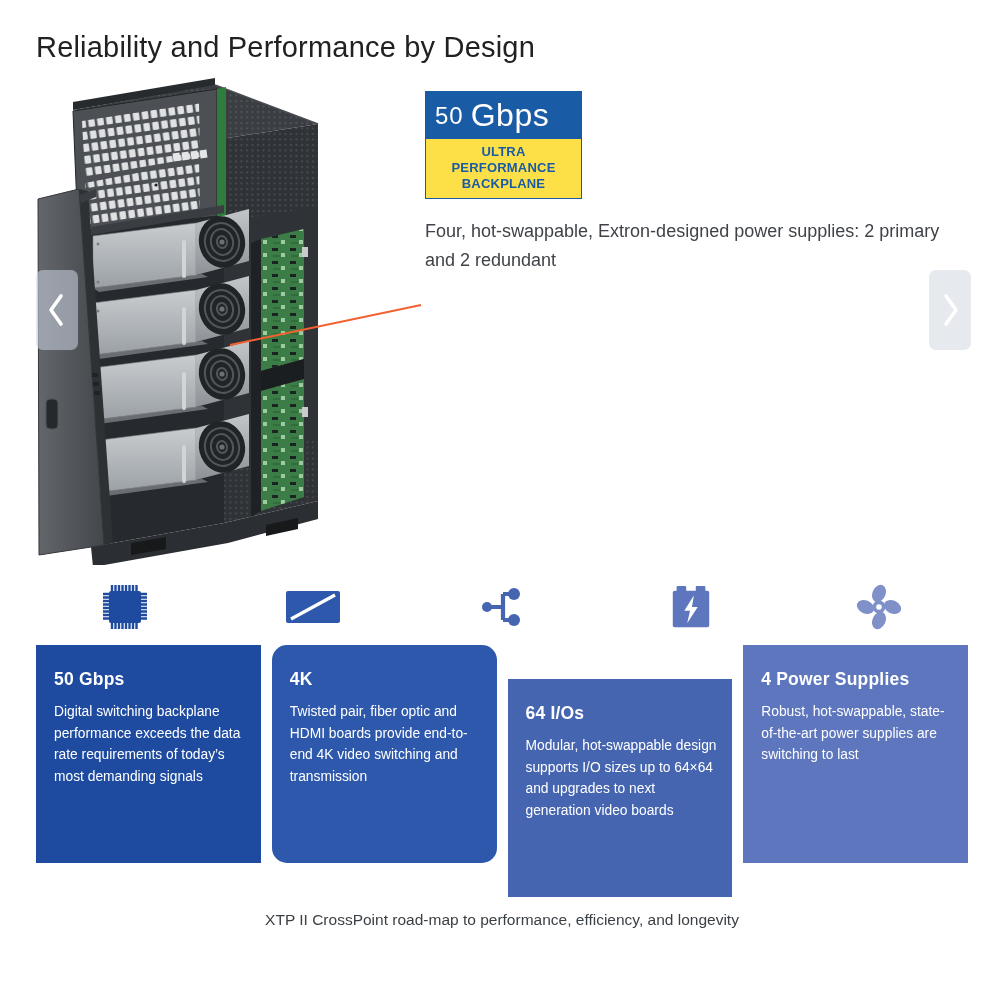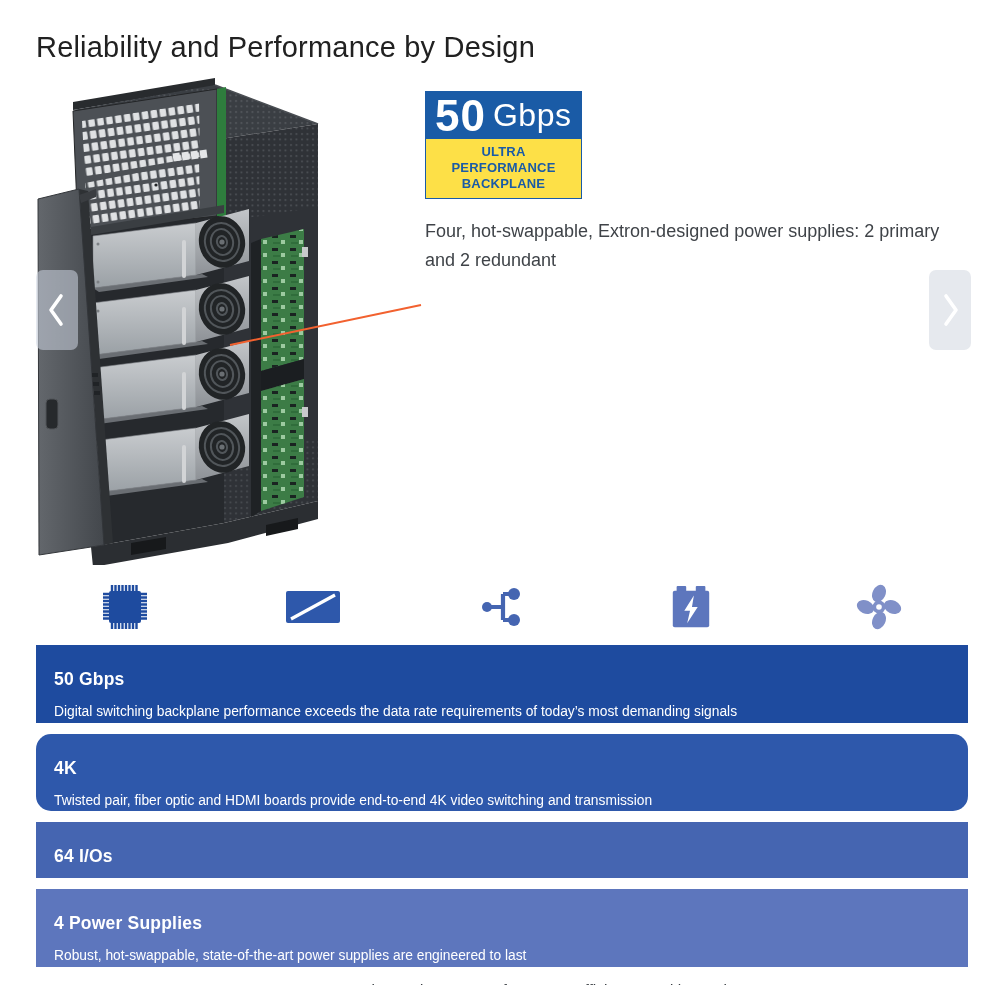--- a/index.html
+++ b/index.html
@@ -8,28 +8,28 @@
   h1{margin:0;font-size:29px;line-height:35px;font-weight:400;color:#212121;letter-spacing:.2px;}
   .intro{margin:21px 0 0 0;font-size:16.5px;line-height:26px;color:#3f4348;max-width:928px;}
   
   .carousel{position:relative;height:488px;margin-top:12px;}
   .illu{position:absolute;left:0;top:0;}
   .nav{position:absolute;top:193px;width:42px;height:80px;border:none;border-radius:7px;display:flex;align-items:center;justify-content:center;cursor:pointer;padding:0;}
   .nav.prev{left:0;background:rgba(206,214,226,.55);}
   .nav.next{left:893px;background:#e6e9ee;}
   .badge{position:absolute;left:389px;top:14px;width:157px;border:1px solid #1a5ba6;box-sizing:border-box;}
   .badge-top{height:47px;display:flex;align-items:center;padding-left:9px;color:#fff;}
-  .badge-50{font-size:44px;font-weight:700;letter-spacing:1px;}
+  .badge-50{font-size:24px;font-weight:400;letter-spacing:1px;}
   .badge-gbps{font-size:32px;font-weight:400;margin-left:7px;letter-spacing:.5px;}
   .badge-bottom{background:#fde047;text-align:center;font-weight:700;font-size:13px;line-height:16px;padding:5px 2px 6px;letter-spacing:.2px;}
   .car-caption{position:absolute;left:389px;top:122px;width:520px;font-size:18px;line-height:29px;color:#3f4348;}
   
   .icon-row{display:flex;gap:11px;margin-top:12px;height:60px;align-items:center;}
   .icon-cell{flex:1;display:flex;align-items:center;justify-content:center;}
-  .cards{display:flex;gap:11px;margin-top:8px;flex-direction:column;}
+  .cards{display:flex;gap:11px;margin-top:8px;}
   .card{flex:1;height:218px;box-sizing:border-box;color:#fff;padding:23px 15px 0 18px;}
   .card h3{margin:0 0 10px 0;font-size:17.5px;line-height:23px;font-weight:700;letter-spacing:.2px;}
   .card p{margin:0;font-size:13.8px;line-height:21.5px;}
   .foot-caption{text-align:center;margin-top:14px;font-size:15.5px;color:#3a3f44;}
 </style>
 </head>
 <body>
 
 <div class="content">
 
@@ -262,24 +262,25 @@
 
   <div class="cards">
     <article class="card" style="background-color: rgb(30, 75, 159);">
       <h3>50 Gbps</h3>
       <p>Digital switching backplane performance exceeds the data rate requirements of today’s most demanding signals</p>
     </article>
     <article class="card" style="background-color: rgb(46, 88, 171); border-radius: 15px;">
       <h3>4K</h3>
       <p>Twisted pair, fiber optic and HDMI boards provide end-to-end 4K video switching and transmission</p>
     </article>
-    <article class="card" style="background-color: rgb(69, 101, 177);">
+    <article class="card" style="background-color: rgb(69, 101, 177); margin-top: 34px;">
       <h3>64 I/Os</h3>
+      <p>Modular, hot-swappable design supports I/O sizes up to 64×64 and upgrades to next generation video boards</p>
     </article>
     <article class="card" style="background-color: rgb(93, 118, 189);">
       <h3>4 Power Supplies</h3>
-      <p>Robust, hot-swappable, state-of-the-art power supplies are engineered to last</p>
+      <p>Robust, hot-swappable, state-of-the-art power supplies are switching to last</p>
     </article>
   </div>
 
   <p class="foot-caption">XTP II CrossPoint road-map to performance, efficiency, and longevity</p>
 
 </div>
 
 </body></html>

